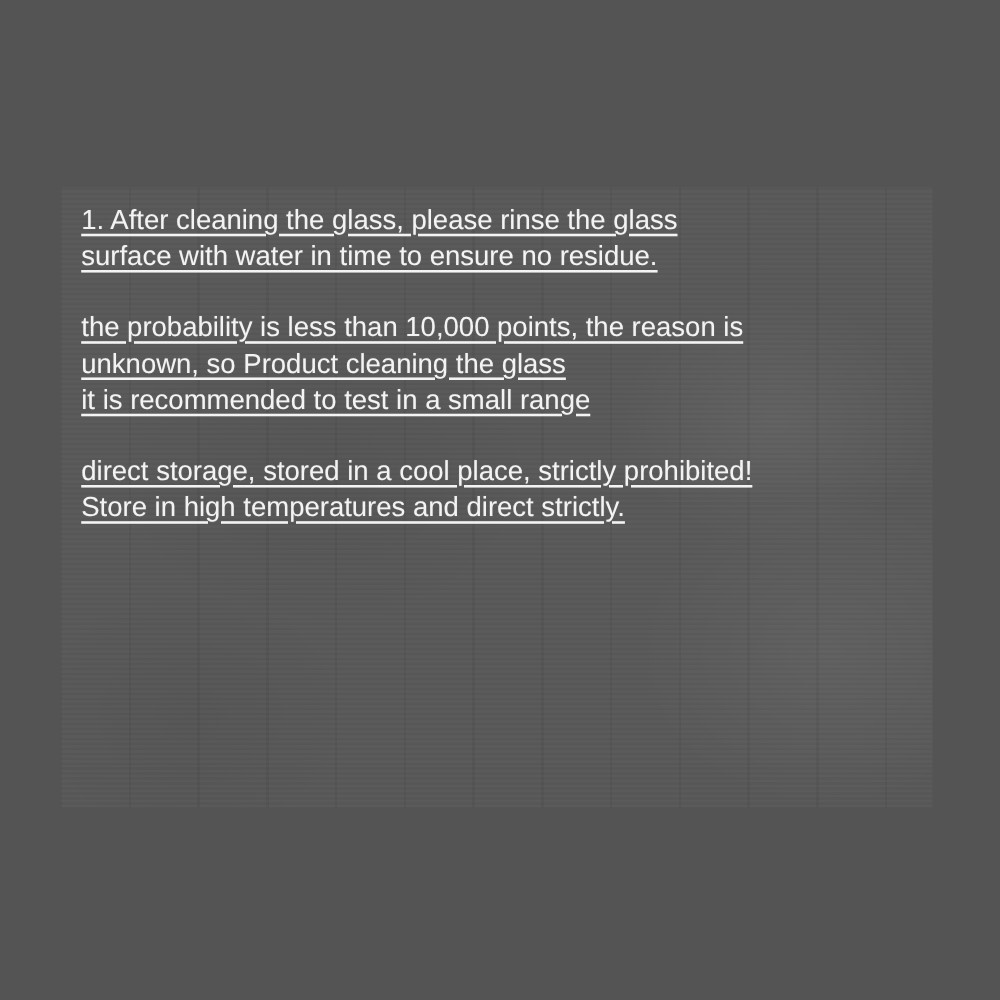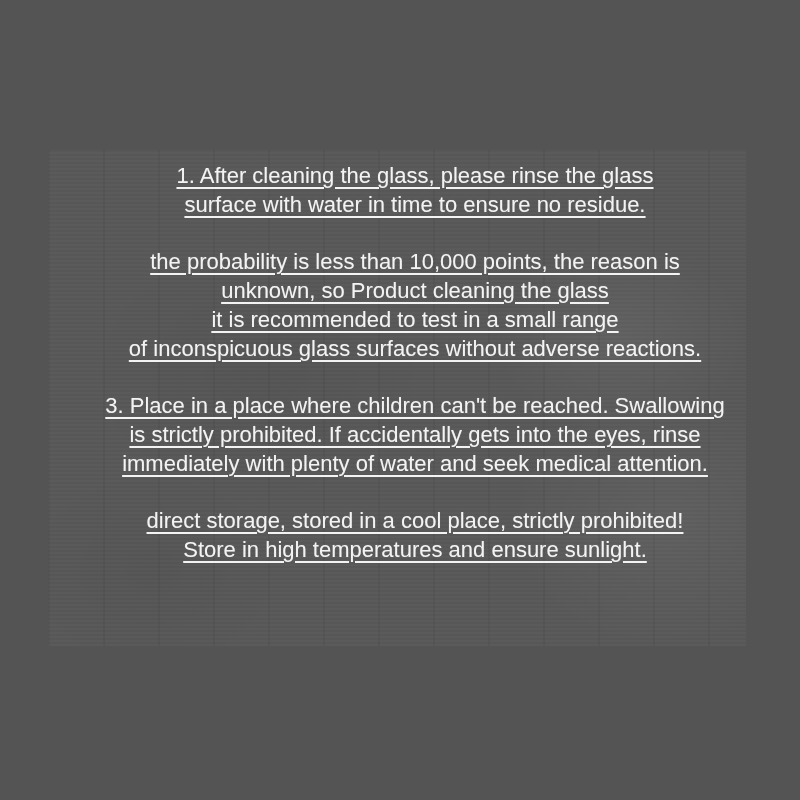--- a/index.html
+++ b/index.html
@@ -44,41 +44,34 @@
   }
   .line {
     color: var(--text-color, #f3f3f3);
     font-size: 22px;
     line-height: 29px;
     white-space: nowrap;
     text-decoration: underline;
     text-decoration-thickness: 2px;
     text-underline-offset: 4px;
     text-shadow: 0 0 1px rgba(255,255,255,0.25);
-    text-align: center;
   }
 </style>
 </head>
 <body style="--bg-color: #545454; --texture-color: #585858; --text-color: #f3f3f3;">
 
 <div class="photo-texture"></div>
 
 <div class="text-block">
     <div class="paragraph">
       <div class="line">1. After cleaning the glass, please rinse the glass</div>
       <div class="line">surface with water in time to ensure no residue.</div>
     </div>
     <div class="paragraph">
       <div class="line">the probability is less than 10,000 points, the reason is</div>
       <div class="line">unknown, so Product cleaning the glass</div>
       <div class="line">it is recommended to test in a small range</div>
-      <div class="line">of inconspicuous glass surfaces without adverse reactions.</div>
-    </div>
-    <div class="paragraph">
-      <div class="line">3. Place in a place where children can't be reached. Swallowing</div>
-      <div class="line">is strictly prohibited. If accidentally gets into the eyes, rinse</div>
-      <div class="line">immediately with plenty of water and seek medical attention.</div>
     </div>
     <div class="paragraph">
       <div class="line">direct storage, stored in a cool place, strictly prohibited!</div>
-      <div class="line">Store in high temperatures and ensure sunlight.</div>
+      <div class="line">Store in high temperatures and direct strictly.</div>
     </div>
   </div>
 
 </body></html>

